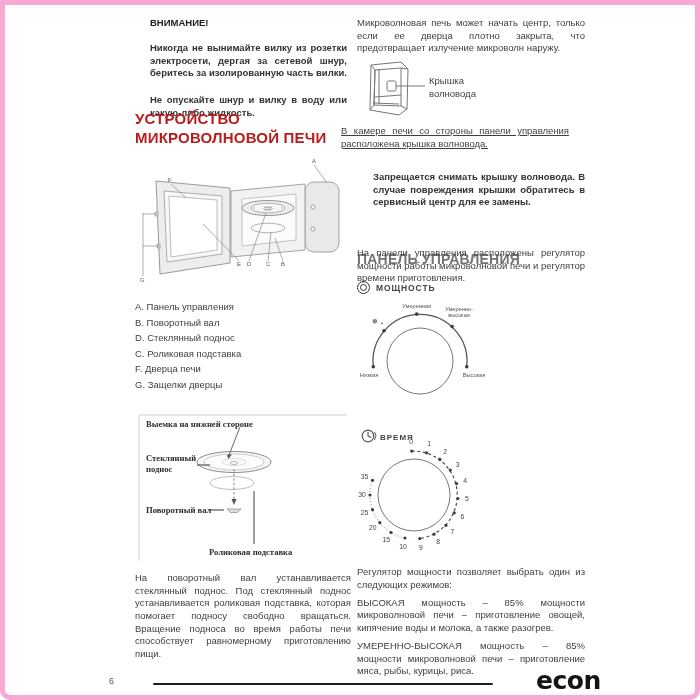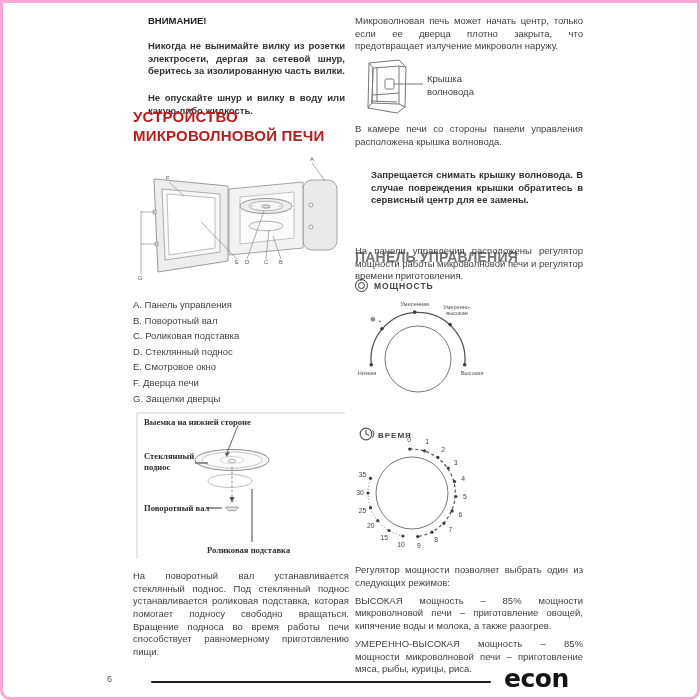--- a/index.html
+++ b/index.html
@@ -1,17 +1,17 @@
 <!DOCTYPE html>
 <html><head>
 <meta charset="utf-8">
 <style>
   html,body{margin:0;padding:0;background:#fff;}
   body{width:700px;height:700px;position:relative;font-family:"Liberation Sans",sans-serif;color:#3f3f3f;}
-  .page{position:absolute;inset:0;background:#fff;border:3px solid #f9a8d4;border-radius:0 0 10px 10px;overflow:hidden;}
+  .page{position:absolute;inset:0;background:#fff;border:5px solid #f9a8d4;border-radius:0 0 10px 10px;overflow:hidden;}
   .abs{position:absolute;}
   p{margin:0;font-size:9.5px;line-height:1.33;text-align:justify;}
   .warn-title{font-size:9.5px;font-weight:bold;color:#222;margin-bottom:6px;}
   .warn-p{font-weight:bold;color:#333;margin-top:14px;}
   .h1{font-size:15px;font-weight:bold;color:#b91c1c;line-height:1.28;letter-spacing:.2px;}
   .h2{font-size:14px;font-weight:bold;color:#737373;letter-spacing:.2px;margin-top:28px;}
   .parts{list-style:none;margin:0;padding:0;}
   .parts li{font-size:9.5px;margin-bottom:4.6px;color:#3f3f3f;}
   .dial-label-row{display:flex;align-items:center;gap:6px;font-size:8.5px;letter-spacing:.9px;color:#444;font-weight:bold;}
   .knob-icon{width:13px;height:13px;border:1.6px solid #333;border-radius:50%;display:inline-flex;align-items:center;justify-content:center;box-sizing:border-box;}
@@ -83,23 +83,22 @@
       <text x="112" y="115">D</text>
       <text x="102" y="115">E</text>
       <text x="33" y="31">F</text>
       <text x="5" y="131">G</text>
     </g>
   </svg>
 
   <ul class="parts abs" style="left:130px;top:296px;width:215px;">
     <li>A. Панель управления</li>
     <li>B. Поворотный вал</li>
+    <li>D. Стеклянный поднос</li>
     <li>C. Роликовая подставка</li>
-    <li>D. Стеклянный поднос</li>
-    <li>E. Смотровое окно</li>
     <li>F. Дверца печи</li>
     <li>G. Защелки дверцы</li>
   </ul>
 
   <svg class="abs" style="left:128px;top:398px;" width="218" height="165" viewBox="0 0 218 165">
     <path d="M6,12 H214 M6,12 V158" stroke="#cfcfcf" stroke-width="1" fill="none"></path>
 
     <ellipse cx="101" cy="59" rx="37" ry="10.5" fill="#f7f7f7" stroke="#8a8a8a" stroke-width="1"></ellipse>
     <ellipse cx="101" cy="59" rx="30" ry="8" fill="#fcfcfc" stroke="#bbb" stroke-width="0.8"></ellipse>
     <ellipse cx="101" cy="59" rx="12" ry="3.5" fill="none" stroke="#ccc" stroke-width="0.7"></ellipse>
@@ -137,21 +136,21 @@
       <path d="M18,10 L18,45"></path>
       <path d="M40,9 L47,10 M40,47 L46,50"></path>
       <rect x="26" y="22" width="9" height="10" rx="1.5"></rect>
       <path d="M14,38 L40,36 M12,44 L38,45"></path>
       <path d="M35,27 L64,27"></path>
     </g>
     <text x="68" y="25" font-size="9.5" fill="#3f3f3f">Крышка</text>
     <text x="68" y="38" font-size="9.5" fill="#3f3f3f">волновода</text>
   </svg>
 
-  <p class="abs" style="left:352px;top:120px;width:228px;">В камере печи со стороны панели управления расположена крышка волновода.</p>
+  <p class="abs" style="left:336px;top:120px;width:228px;text-decoration:underline;">В камере печи со стороны панели управления расположена крышка волновода.</p>
 
   <div class="abs" style="left:368px;top:152px;width:212px;">
     <p class="warn-p">Запрещается снимать крышку волновода. В случае повреждения крышки обратитесь в сервисный центр для ее замены.</p>
   </div>
 
   <div class="abs h2" style="left:352px;top:218px;">ПАНЕЛЬ УПРАВЛЕНИЯ</div>
 
   <p class="abs" style="left:352px;top:242px;width:228px;">На панели управления расположены регулятор мощности работы микроволновой печи и регулятор времени приготовления.</p>
 
   <div class="abs dial-label-row" style="left:352px;top:276px;">
@@ -231,15 +230,15 @@
   </svg>
 
   <div class="abs modes" style="left:352px;top:561px;width:228px;">
     <p>Регулятор мощности позволяет выбрать один из следующих режимов:</p>
     <p>ВЫСОКАЯ мощность – 85% мощности микроволновой печи – приготовление овощей, кипячение воды и молока, а также разогрев.</p>
     <p>УМЕРЕННО-ВЫСОКАЯ мощность – 85% мощности микроволновой печи – приготовление мяса, рыбы, курицы, риса.</p>
   </div>
 
   <div class="abs page-num" style="left:104px;top:671px;">6</div>
   <div class="abs footer-line" style="left:148px;top:678px;width:340px;"></div>
-  <div class="abs brand" style="left:501px;top:661px;">econ</div>
+  <div class="abs brand" style="left:531px;top:661px;">econ</div>
 
 </div>
 
 </body></html>

